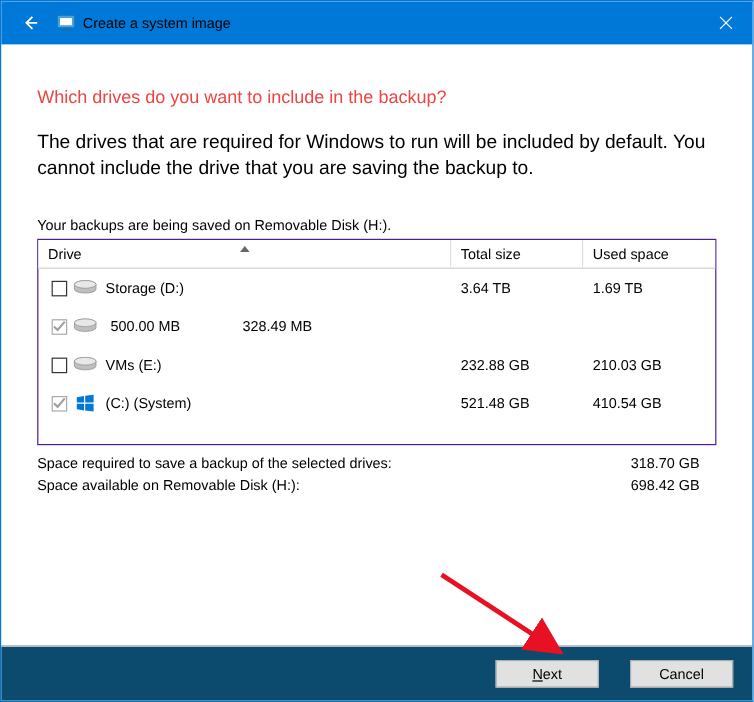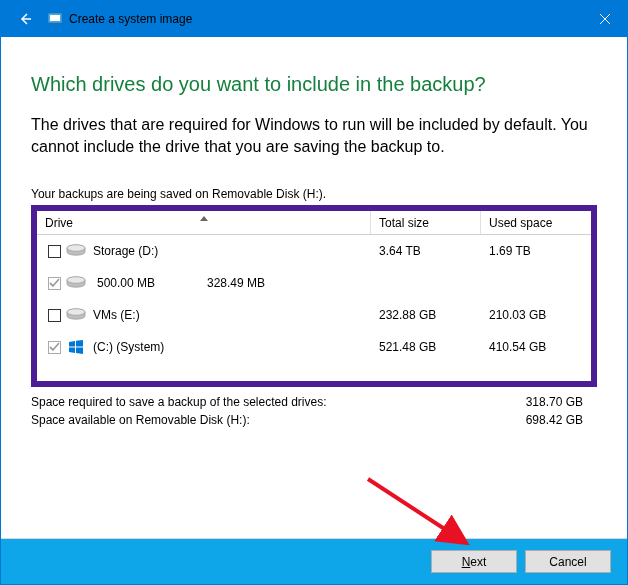--- a/index.html
+++ b/index.html
@@ -40,35 +40,35 @@
   }
   .titlebar .win-btn {
     width: 45px; height: 36px;
     display: flex; align-items: center; justify-content: center;
   }
   .content {
     padding: 28px 30px 0 30px;
     color: #000;
   }
   .heading {
-    color: #15803d;
-    font-size: 20px;
+    color: #ef4444;
+    font-size: 15px;
     margin: 8px 0 18px 0;
   }
   .desc {
     font-size: 16px;
     line-height: 1.35;
     margin-bottom: 30px;
   }
   .subdesc {
     font-size: 12px;
     margin-bottom: 4px;
   }
   .drive-table {
-    border: 6px solid #4c1d95;
+    border: 1px solid #4c1d95;
     width: 100%;
   }
   .drive-header {
     display: flex;
     border-bottom: 1px solid #d0d0d0;
     font-size: 12px;
     background: #fff;
     height: 24px;
     align-items: stretch;
   }
@@ -115,27 +115,27 @@
     display: flex;
     justify-content: space-between;
     padding: 2px 2px 2px 0;
     text-align: right;
   }
   .summary-row .val { width: 110px; padding-right: 12px; }
   .button-bar {
     position: absolute;
     bottom: 0; left: 0; right: 0;
     height: 46px;
-    background: #0ea5e9;
+    background: #0c4a6e;
     border-top: 1px solid #d8d8d8;
     display: flex;
     justify-content: flex-end;
     align-items: center;
     padding: 0 16px;
-    gap: 8px;
+    gap: 26px;
   }
   .win-button {
     min-width: 86px;
     height: 23px;
     font-size: 12px;
     background: #e1e1e1;
     border: 1px solid #adadad;
     font-family: inherit;
     padding: 0 10px;
   }

